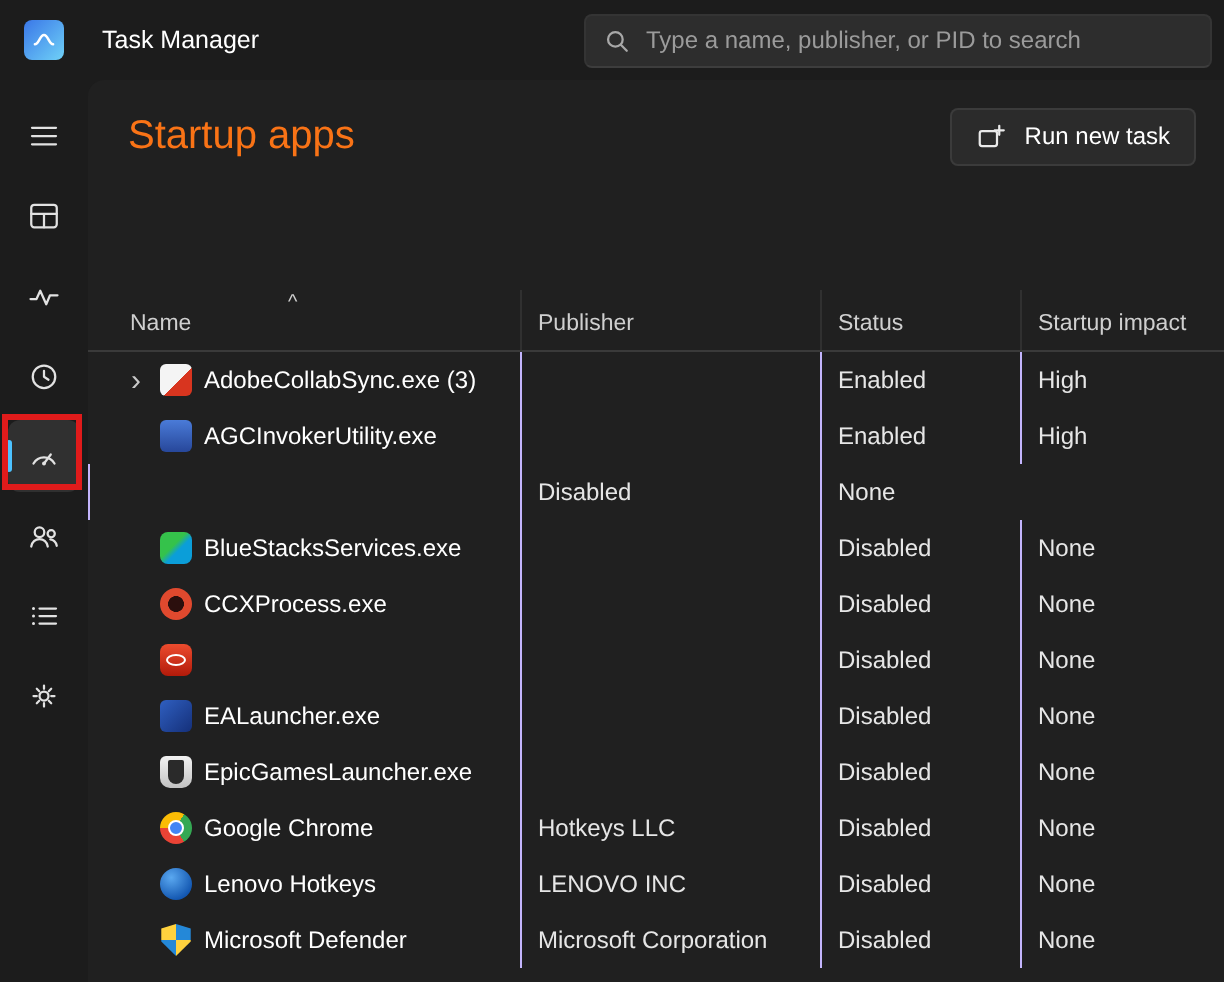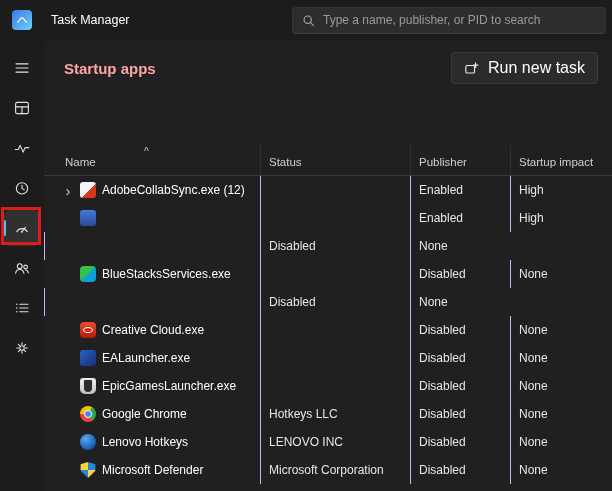--- a/index.html
+++ b/index.html
@@ -39,24 +39,24 @@
   .nav-item svg { stroke: #e2e2e2; fill: none; stroke-width: 1.5;
     stroke-linecap: round; stroke-linejoin: round; }
   .red-annotation { position: absolute; left: 1px; top: 167px; width: 40px; height: 38px;
     border: 3px solid #e01b1b; pointer-events: none; z-index: 5; }
 
   
   .main { grid-row: 2; grid-column: 2; background: #202020;
     border-top-left-radius: 8px; overflow: hidden; }
   .page-header { height: 56px; display: flex; align-items: center;
     padding: 0 14px 0 20px; }
-  .page-title { font-size: 15px; font-weight: bold; color: #fca5a5; }
+  .page-title { font-size: 20px; font-weight: normal; color: #f97316; }
   .run-btn { margin-left: auto; display: flex; align-items: center; gap: 9px;
     background: #2b2b2b; border: 1px solid rgba(255,255,255,0.08); border-radius: 4px;
-    color: #fff; font-size: 16px; padding: 6px 12px; cursor: pointer;
+    color: #fff; font-size: 12px; padding: 6px 12px; cursor: pointer;
     font-family: "Liberation Sans", sans-serif; }
   .run-btn svg { stroke: #eaeaea; fill: none; stroke-width: 1.5; stroke-linecap: round; }
 
   
   .table { margin-top: 49px; }
   .thead, .row { display: grid; grid-template-columns: 216px 150px 100px 1fr; }
   .thead { height: 31px; border-bottom: 1px solid #3a3a3a; color: #cfcfcf;
     font-size: 11.5px; }
   .th { display: flex; align-items: flex-end; padding: 0 0 7px 8px; position: relative; }
   .th:first-child { padding-left: 21px; }
@@ -189,45 +189,46 @@
       </button>
     </div>
 
     <div class="table">
       <div class="thead">
         <div class="th">
           <span class="sort-caret">^</span>
           <span>Name</span>
         </div>
         <div class="th">
-            <span>Status</span>
+            <span>Publisher</span>
           </div>
         <div class="th">
-            <span>Publisher</span>
+            <span>Status</span>
           </div>
         <div class="th">
             <span>Startup impact</span>
           </div>
       </div>
 
       <div class="row">
         <div class="cell name-cell">
           <span class="chev">›</span>
           <span class="icon i-adobe"></span>
-          <span>AdobeCollabSync.exe (12)</span>
+          <span>AdobeCollabSync.exe (3)</span>
         </div>
         <div class="cell"></div>
         <div class="cell">Enabled</div>
         <div class="cell">High</div>
       </div>
 
       <div class="row">
         <div class="cell name-cell">
           <span class="chev"></span>
           <span class="icon i-agc"></span>
+          <span>AGCInvokerUtility.exe</span>
         </div>
         <div class="cell"></div>
         <div class="cell">Enabled</div>
         <div class="cell">High</div>
       </div>
 
       <div class="row">
         <div class="cell"></div>
         <div class="cell">Disabled</div>
         <div class="cell">None</div>
@@ -238,30 +239,34 @@
           <span class="chev"></span>
           <span class="icon i-bluestacks"></span>
           <span>BlueStacksServices.exe</span>
         </div>
         <div class="cell"></div>
         <div class="cell">Disabled</div>
         <div class="cell">None</div>
       </div>
 
       <div class="row">
+        <div class="cell name-cell">
+          <span class="chev"></span>
+          <span class="icon i-ccx"></span>
+          <span>CCXProcess.exe</span>
+        </div>
         <div class="cell"></div>
         <div class="cell">Disabled</div>
         <div class="cell">None</div>
       </div>
 
       <div class="row">
         <div class="cell name-cell">
           <span class="chev"></span>
           <span class="icon i-cc"></span>
-          <span>Creative Cloud.exe</span>
         </div>
         <div class="cell"></div>
         <div class="cell">Disabled</div>
         <div class="cell">None</div>
       </div>
 
       <div class="row">
         <div class="cell name-cell">
           <span class="chev"></span>
           <span class="icon i-ea"></span>

